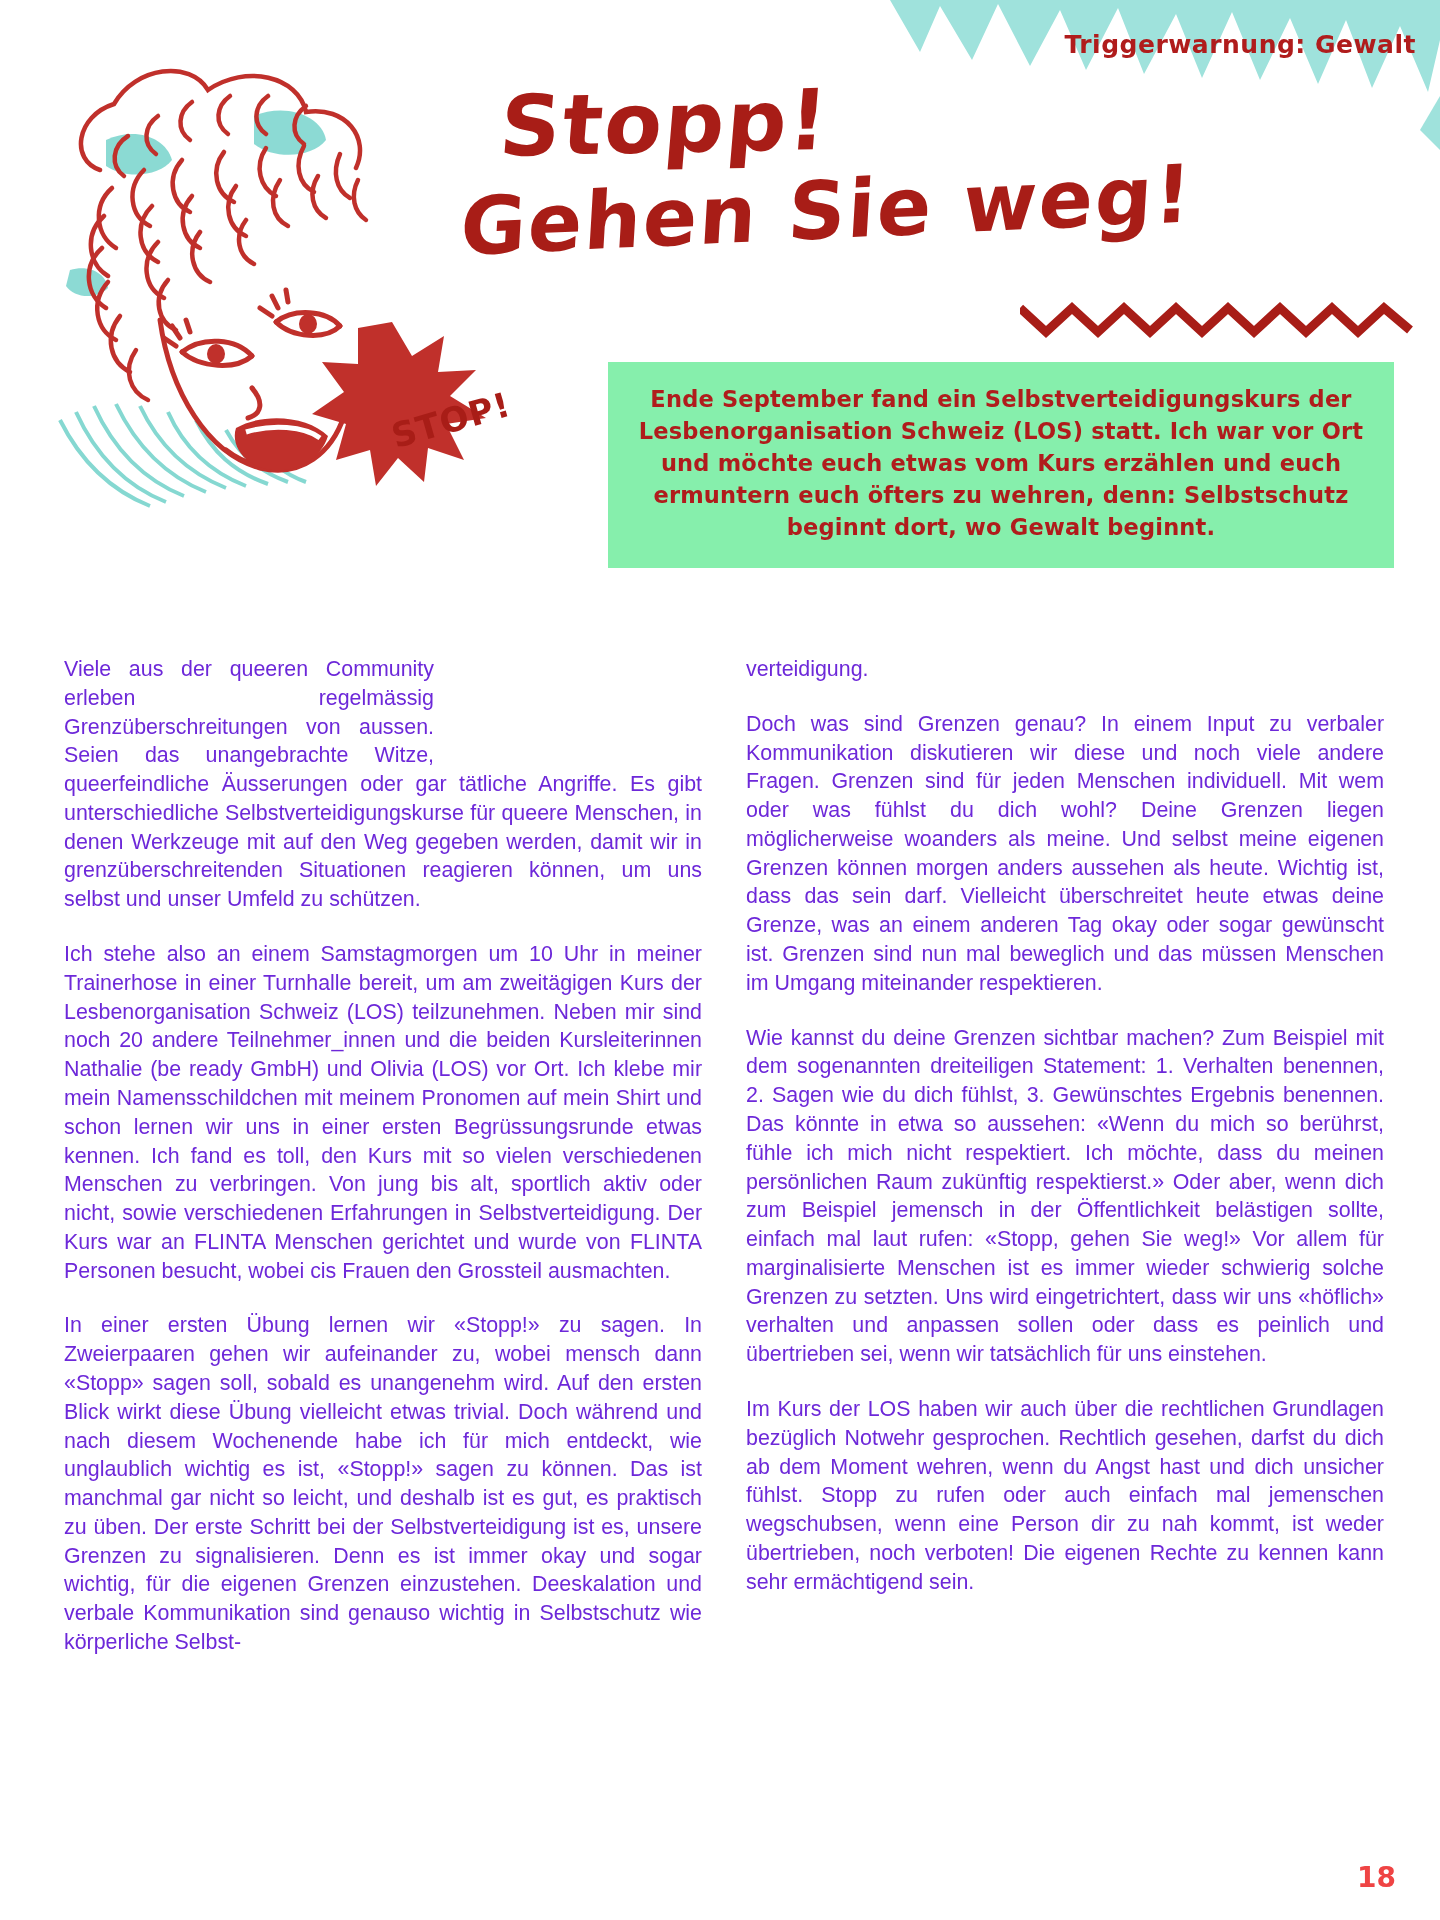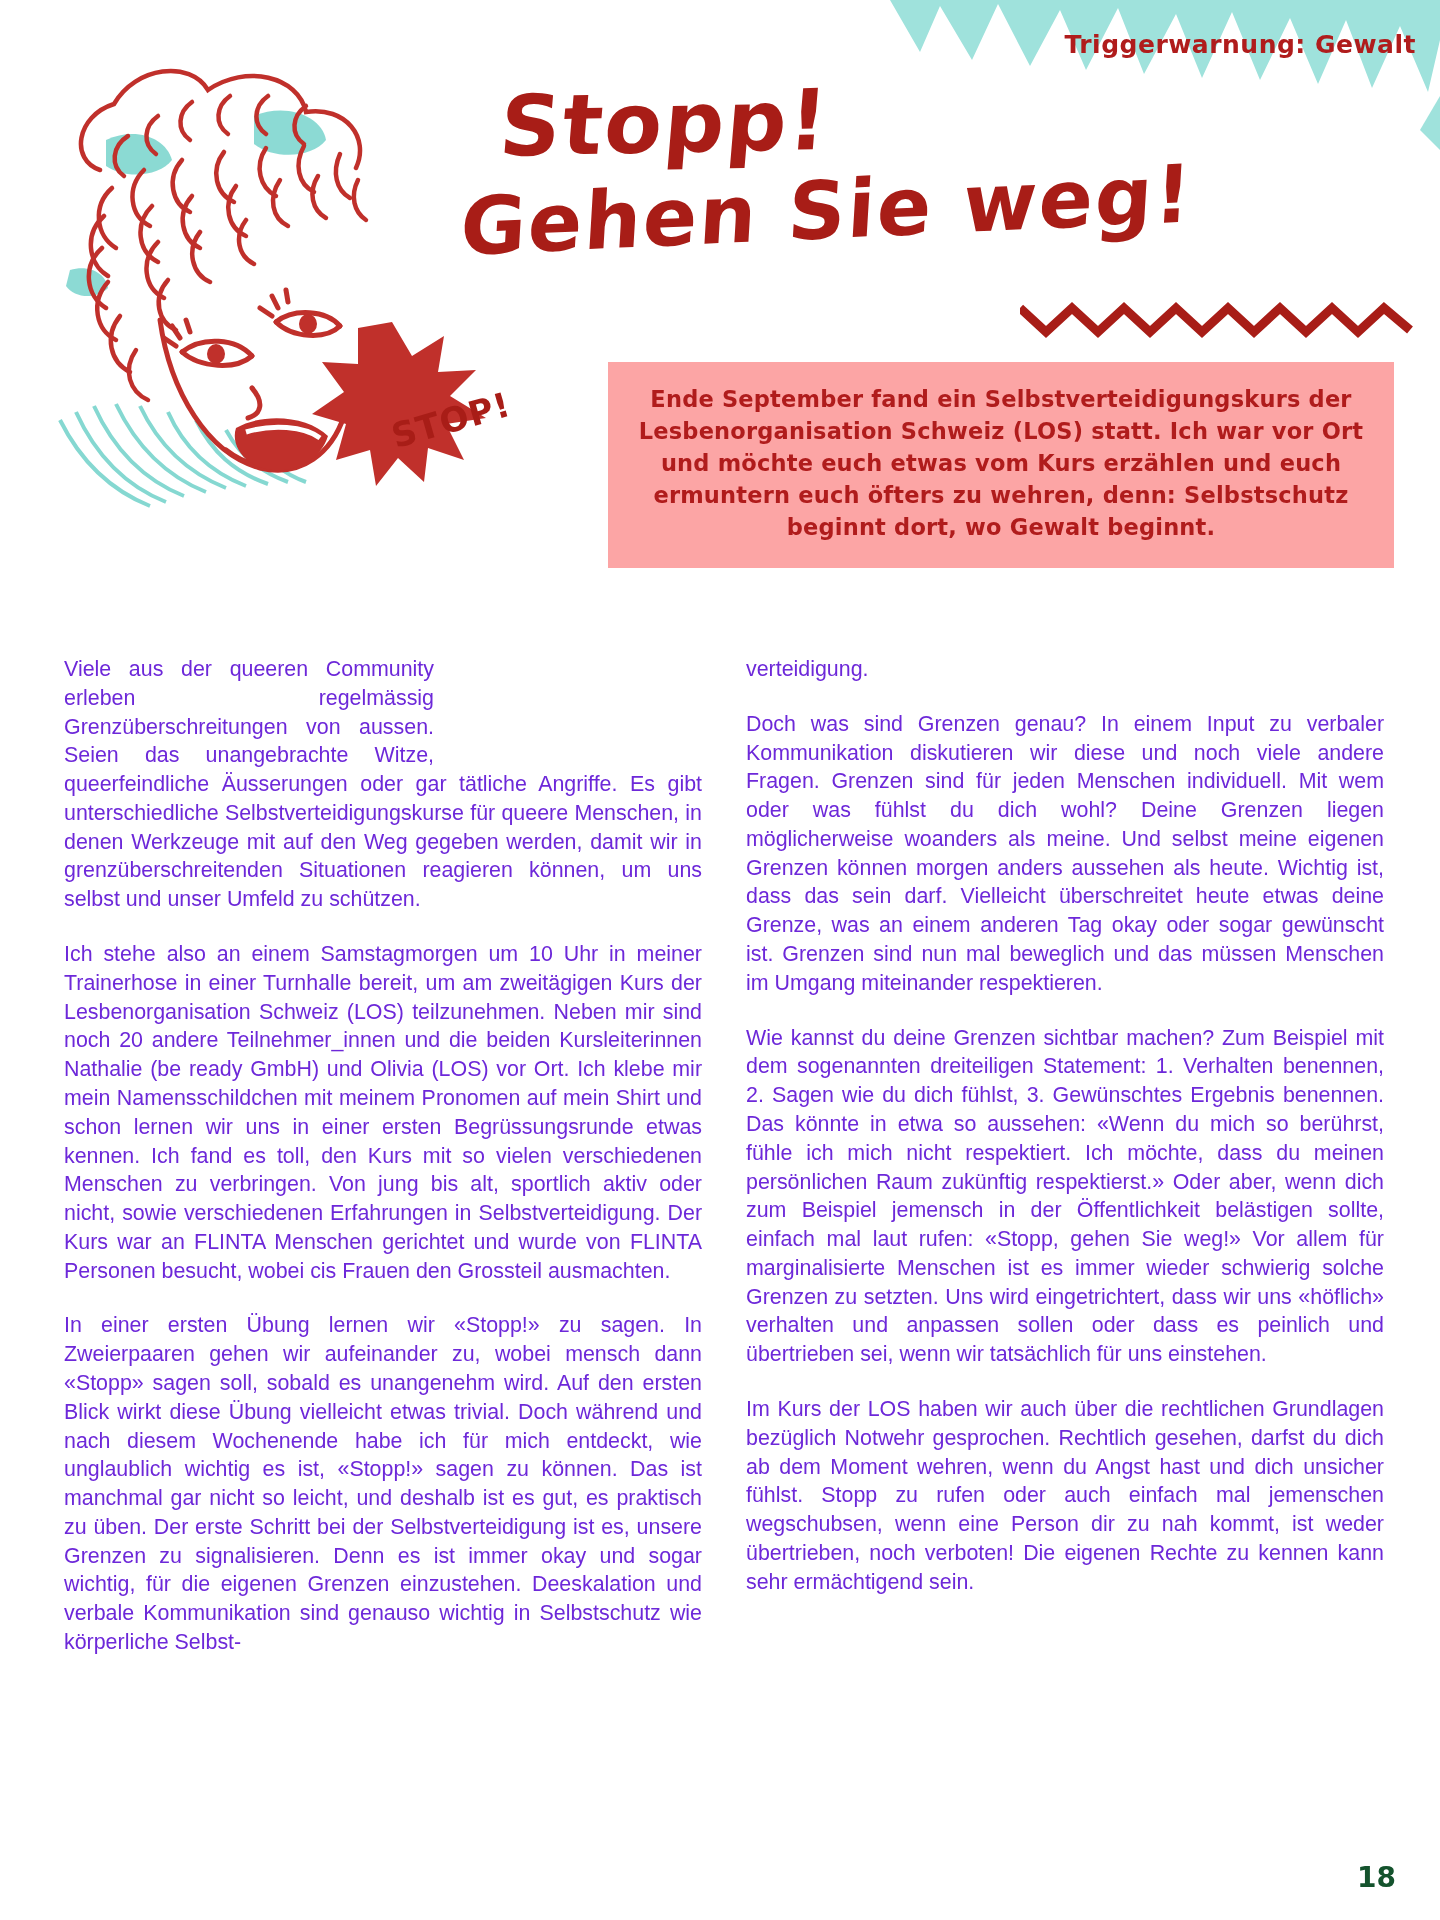--- a/index.html
+++ b/index.html
@@ -104,21 +104,21 @@
     transform: rotate(-16deg);
     letter-spacing: 1px;
   }
 
   
   .lead-box {
     position: absolute;
     left: 608px;
     top: 362px;
     width: 786px;
-    background: #fca5a5;
+    background: #86efac;
     z-index: 5;
     padding: 22px 18px 24px 18px;
     box-sizing: border-box;
   }
   .lead-box p {
     margin: 0;
     text-align: center;
     font-family: "DejaVu Sans", sans-serif;
     font-weight: 700;
     font-size: 22.5px;
@@ -167,21 +167,21 @@
   }
 
   
   .page-number {
     position: absolute;
     right: 44px;
     bottom: 26px;
     font-family: "DejaVu Sans", sans-serif;
     font-weight: 700;
     font-size: 28px;
-    color: #14532d;
+    color: #ef4444;
     z-index: 6;
   }
 </style>
 </head>
 <body>
 
 <div class="page">
 
   <svg class="teal-burst" viewBox="0 0 560 210">
     <path d="M10 0 L40 52 L60 6 L92 60 L118 4 L150 66 L180 10 L206 70 L238 8 L264 74 L296 14 L322 78 L352 12 L380 80 L410 18 L438 84 L466 20 L492 88 L520 26 L548 92 L560 40 L560 0 Z" fill="#9fe2dc"></path>

